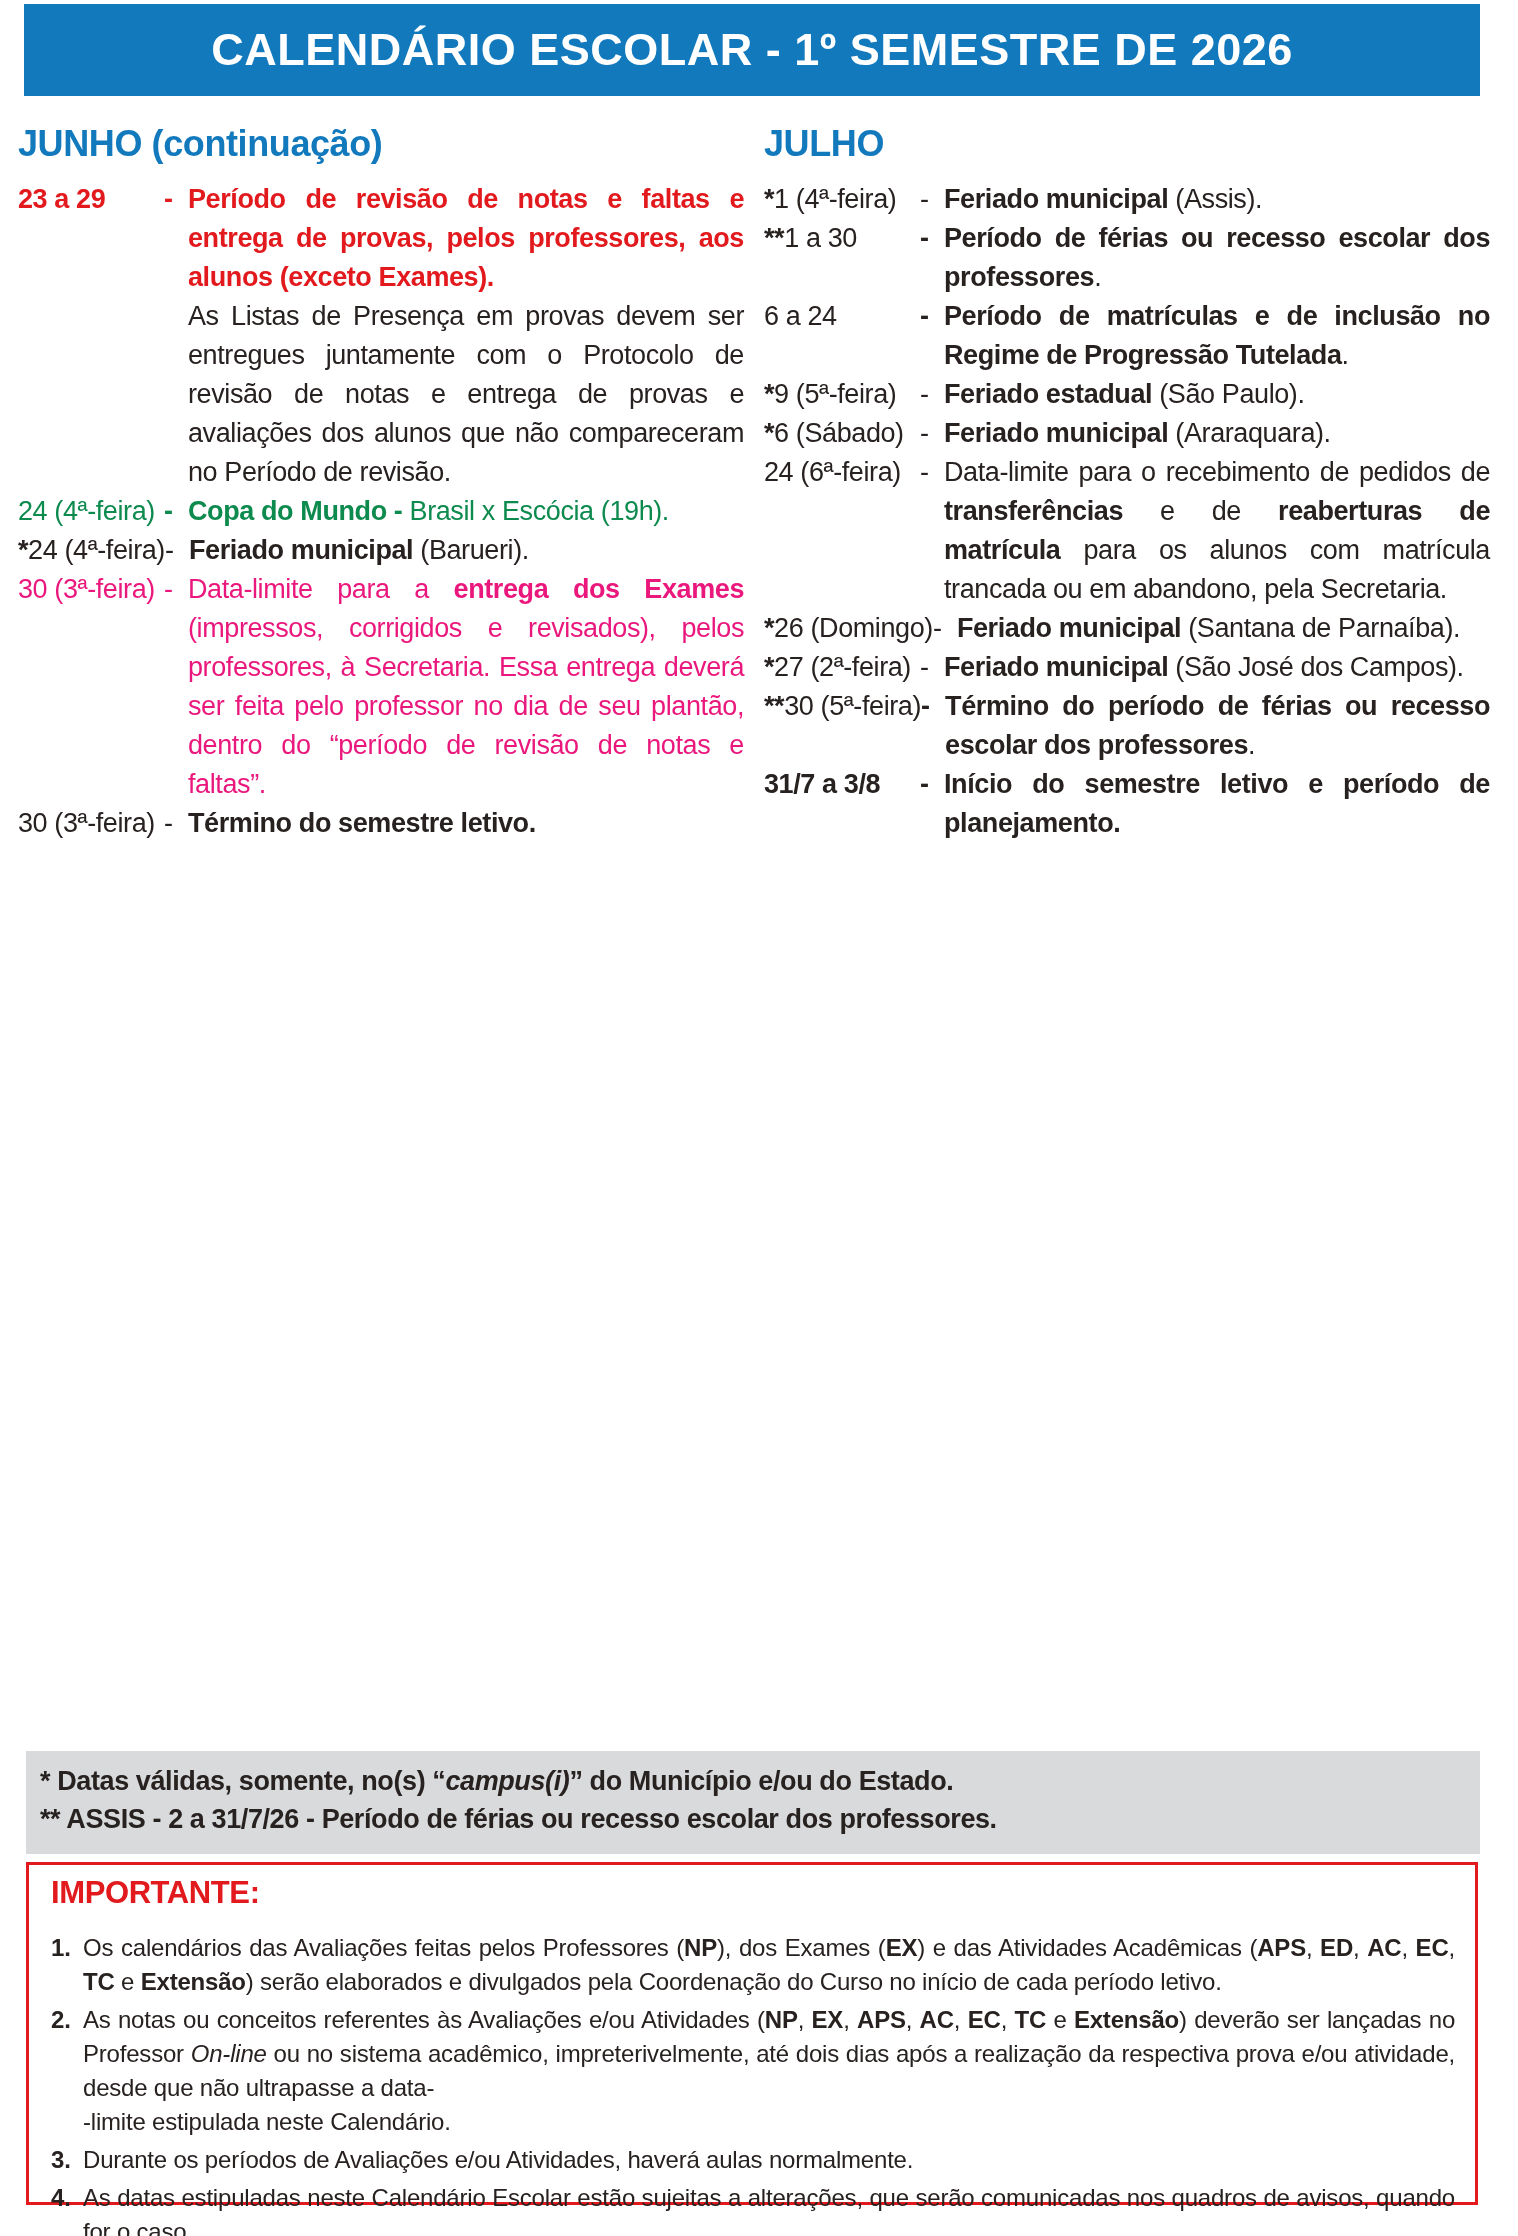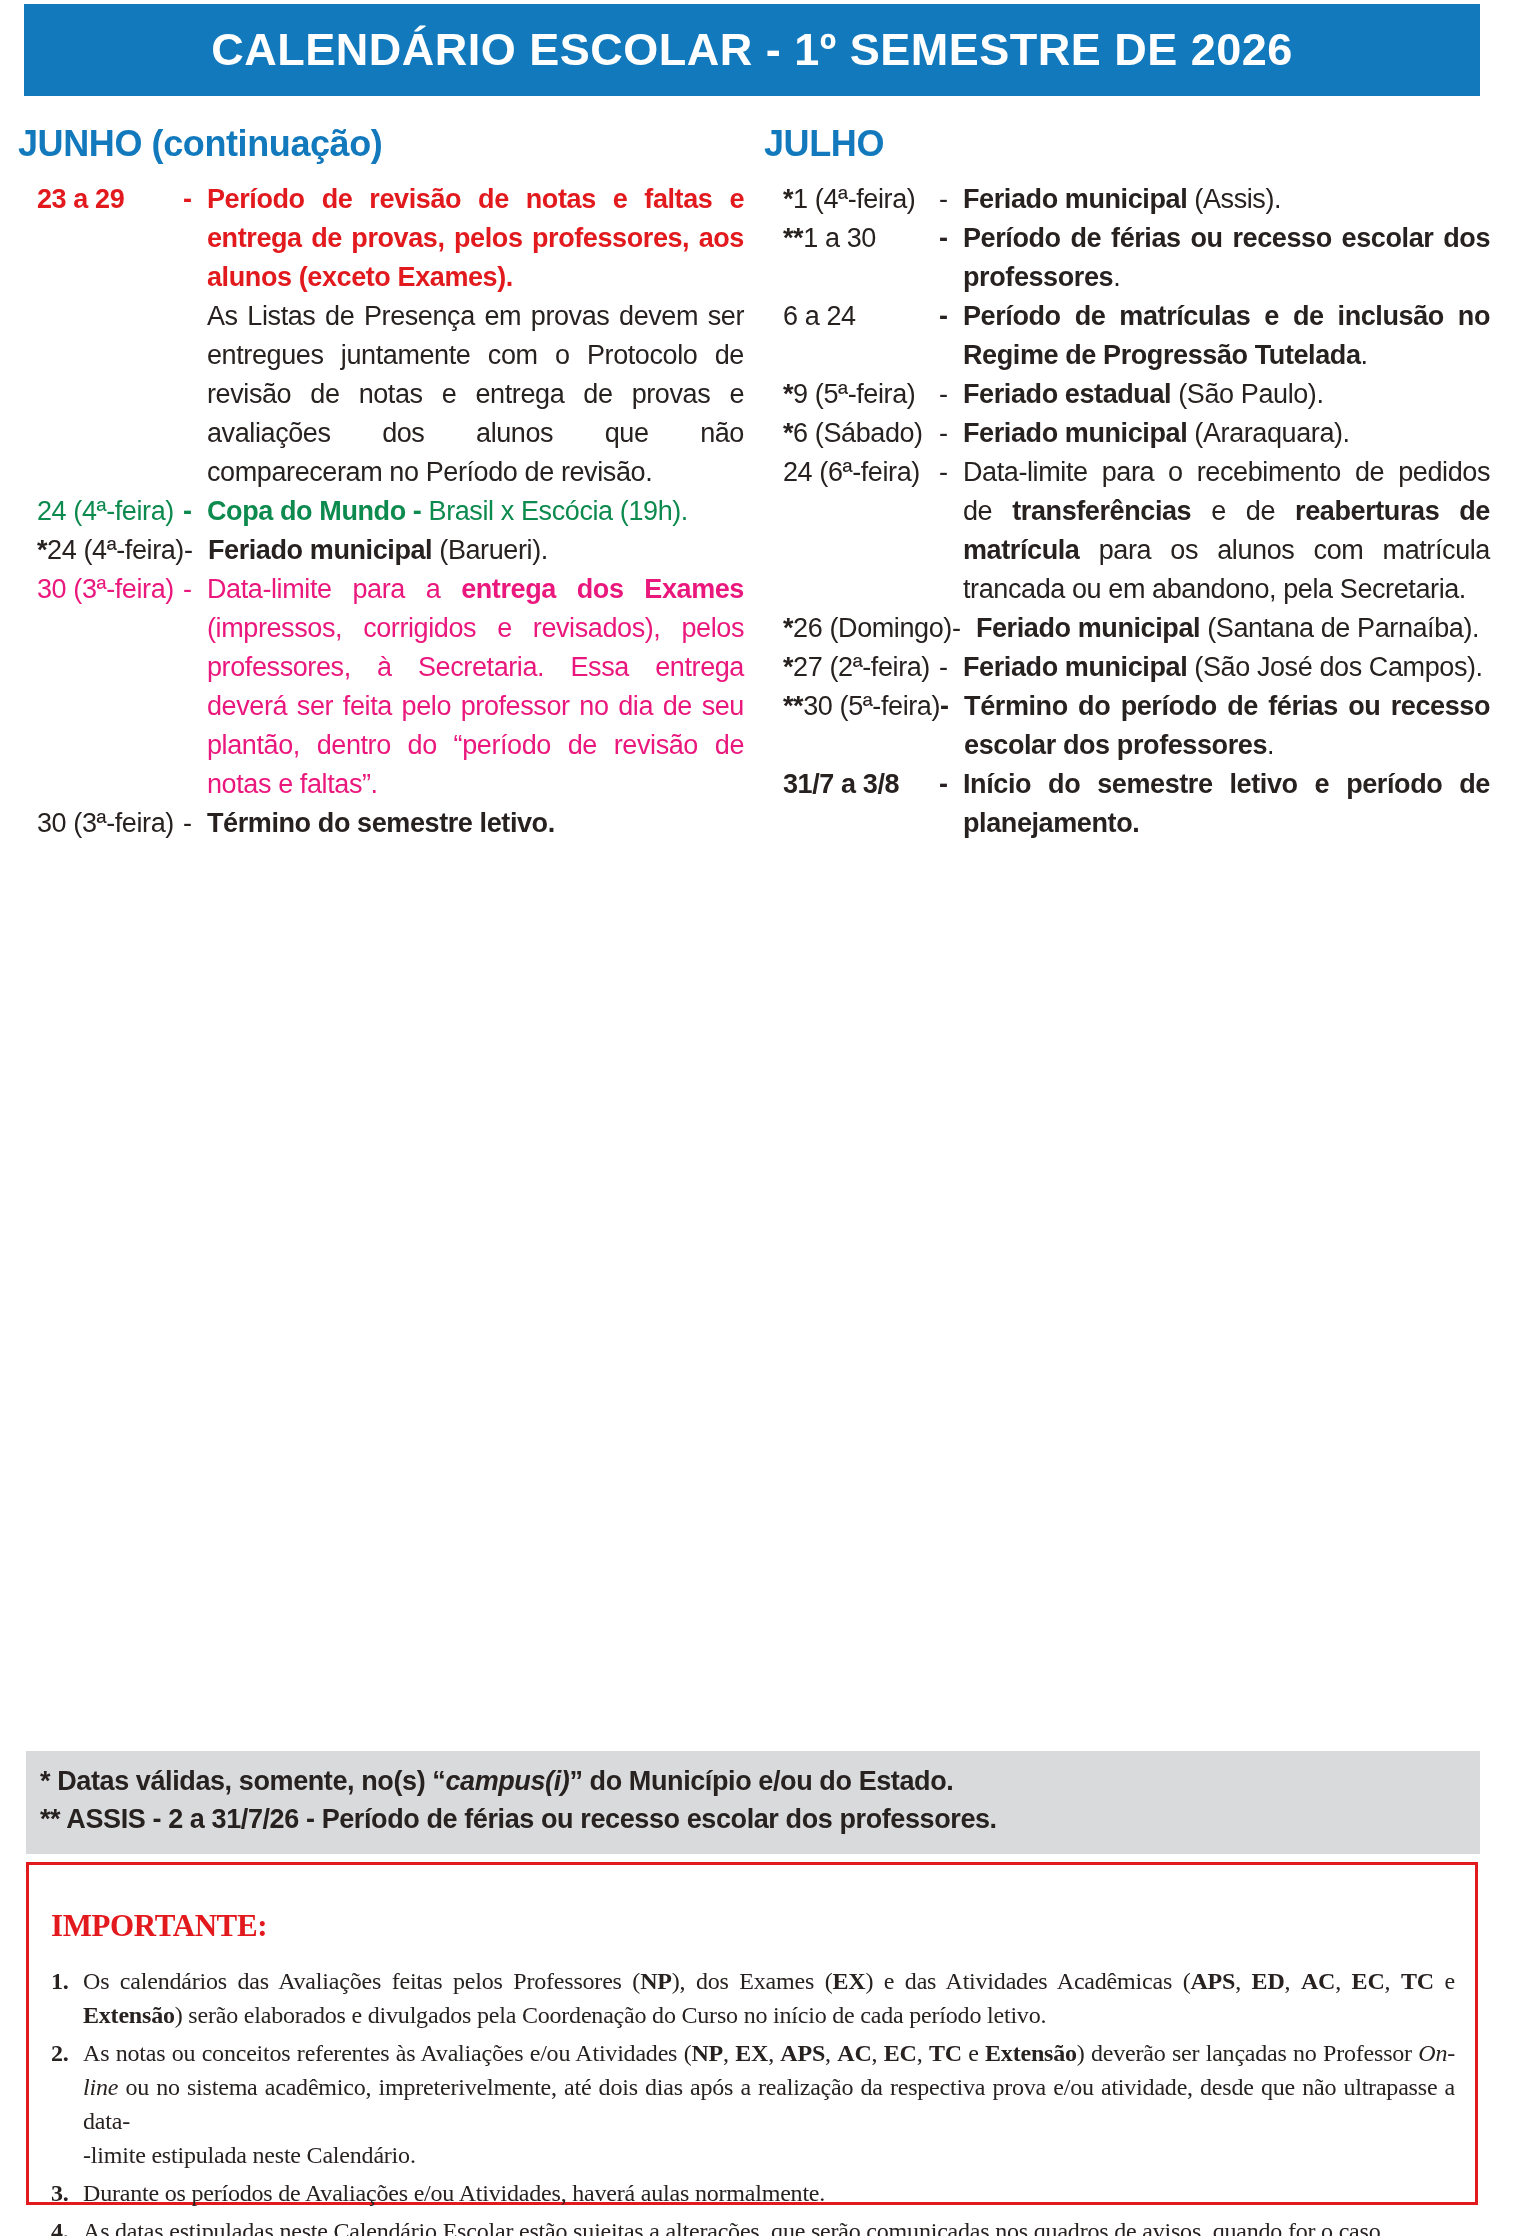--- a/index.html
+++ b/index.html
@@ -27,43 +27,42 @@
   .columns{
     position:absolute;left:18px;top:124px;width:1472px;
     display:flex;gap:20px;
   }
   .col{width:726px;}
   .month-title{
     margin:0 0 16px 0;
     font-size:36px;line-height:40px;font-weight:bold;
     color:var(--c-blue,#1279bd);
   }
-  .entry{display:flex;align-items:flex-start;font-size:27px;line-height:39px;margin-left:19px;}
+  .entry{display:flex;align-items:flex-start;font-size:27px;line-height:39px;}
   .entry .date{flex:0 0 auto;white-space:nowrap;}
   .col-junho .entry .date{min-width:146px;}
   .col-julho .entry .date{min-width:156px;}
   .entry .dash{flex:0 0 24px;}
   .entry .desc{flex:1;min-width:0;}
   .desc .block{text-align:justify;}
   
   .footnotes{
     position:absolute;left:26px;top:1751px;width:1454px;height:103px;
     background:var(--c-gray,#d8dadc);
     box-sizing:border-box;
     padding:11px 20px 0 14px;
   }
   .fn{margin:0;font-size:27px;line-height:38px;font-weight:bold;}
   
   .important{
     position:absolute;left:26px;top:1862px;width:1452px;height:343px;
     box-sizing:border-box;
     border:3px solid var(--c-red,#e2191d);
     background:#ffffff;
-    padding:43px 20px 0 22px;
-    font-family:Liberation Serif, serif;
+    padding:10px 20px 0 22px;
   }
   .imp-title{margin:0;font-size:31px;font-weight:bold;color:var(--c-red,#e2191d);}
   .imp-items{margin-top:20px;}
   .imp-item{display:flex;font-size:24px;line-height:34px;margin-bottom:4px;letter-spacing:-0.2px;}
   .imp-item .num{flex:0 0 32px;font-weight:bold;}
   .imp-item .txt{flex:1;min-width:0;}
   .imp-item .txt .block{text-align:justify;}
   
   .s-k  {color:var(--c-black,#272120);}
   .s-kb {color:var(--c-black,#272120);font-weight:bold;}

